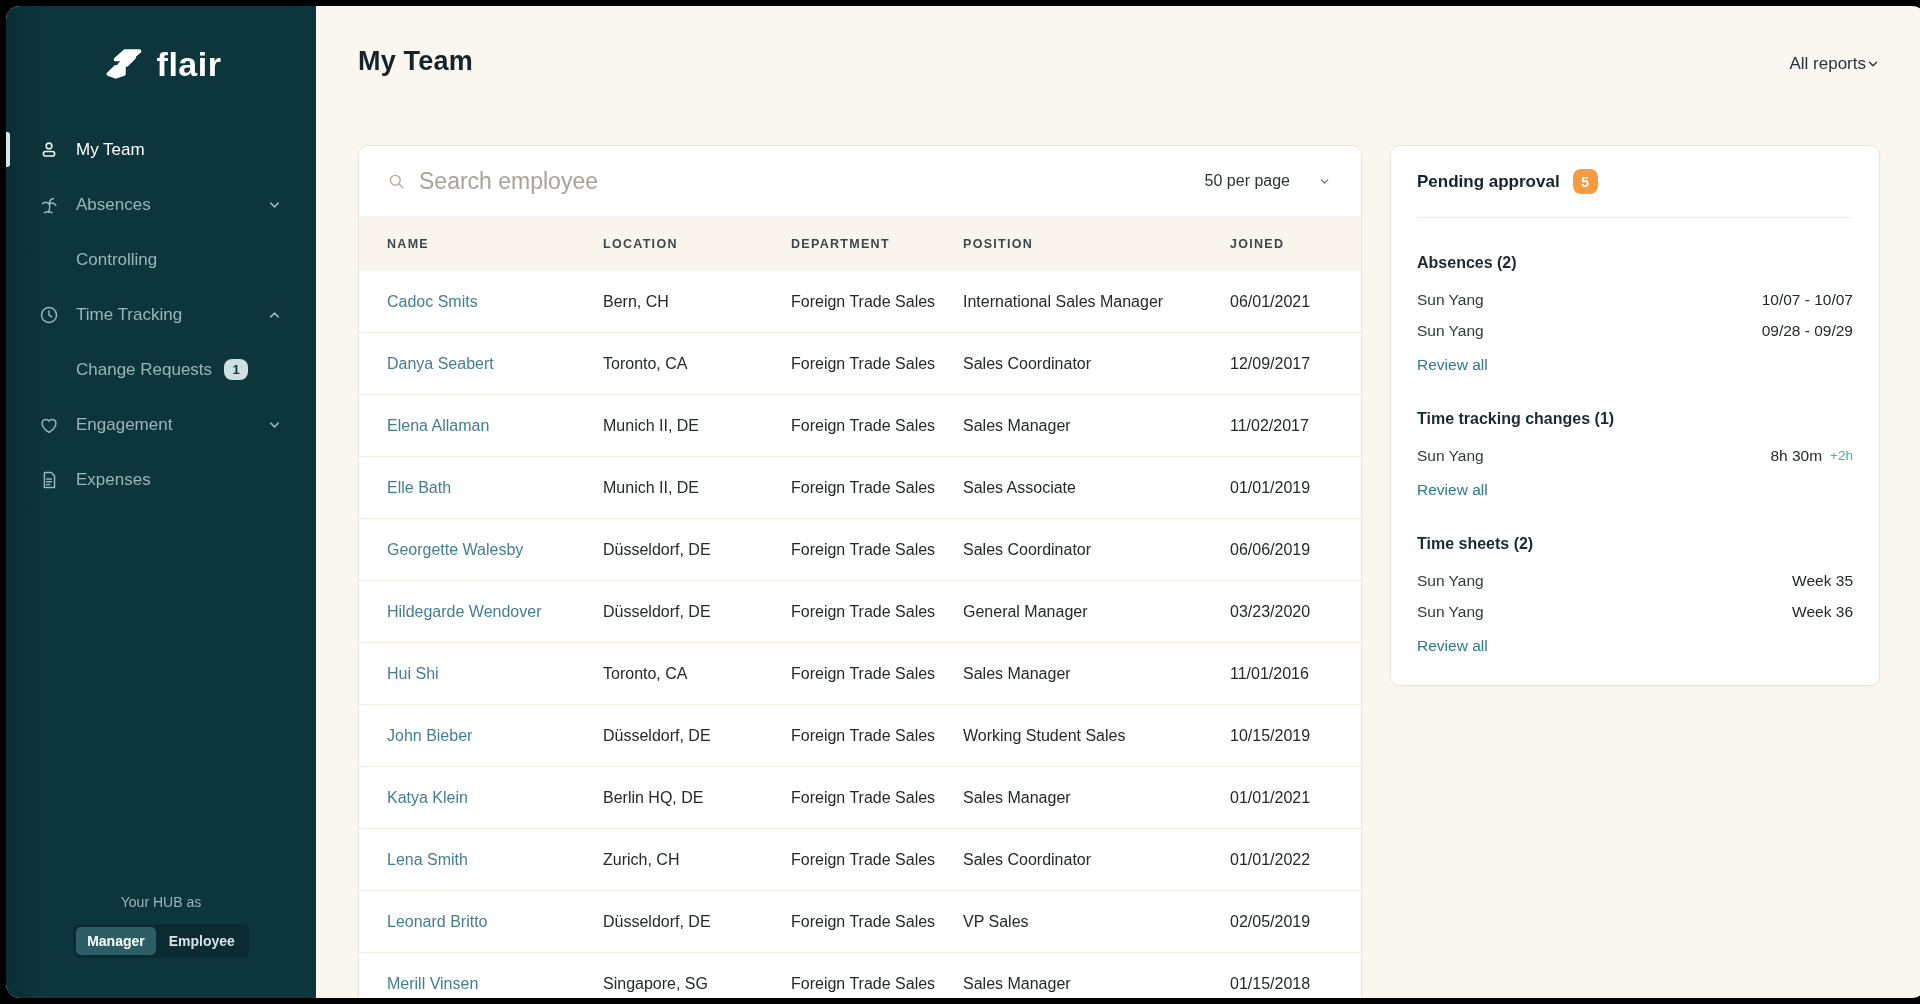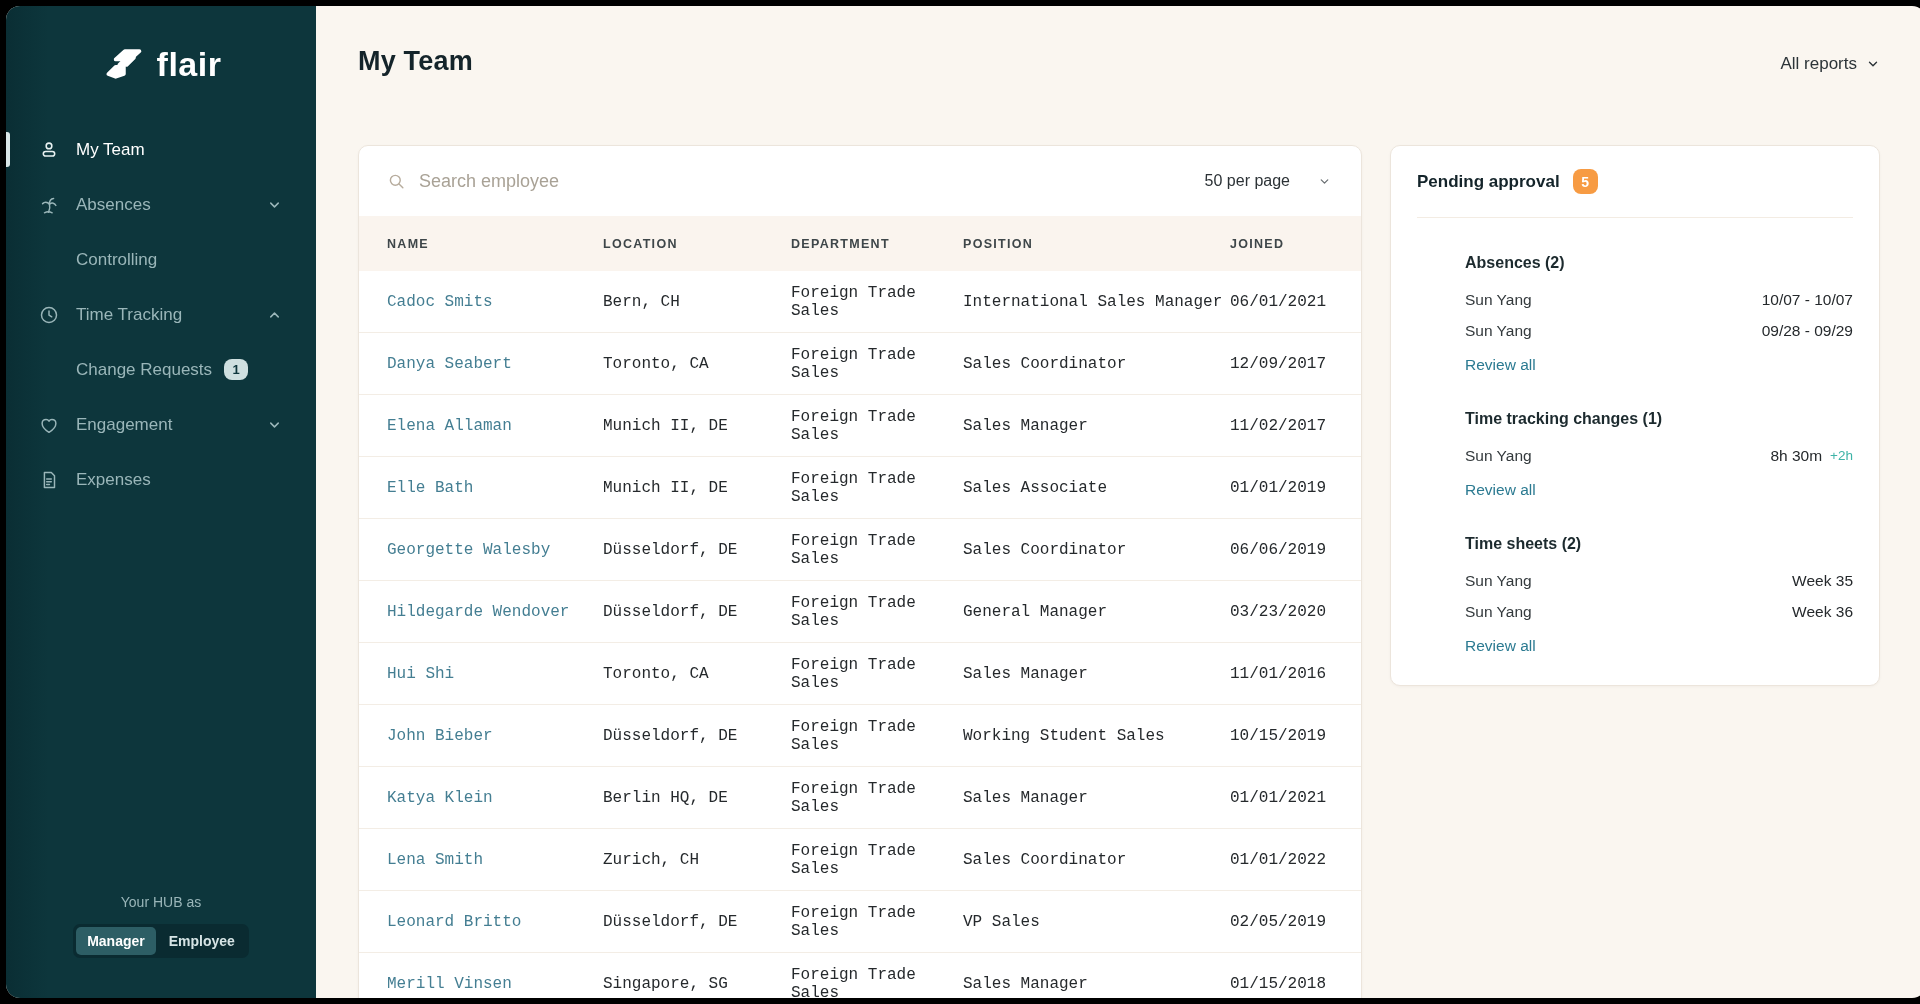--- a/index.html
+++ b/index.html
@@ -40,47 +40,47 @@
   }
   .hub-toggle button {
     border:none; background:transparent; color:#d6e4e5; font-family:inherit;
     font-size:14px; font-weight:700; padding:6px 11px; border-radius:5px; cursor:pointer;
   }
   .hub-toggle button.on { background:#2d5e65; color:#fff; }
   
   .main { flex:1; padding:0 46px 0 42px; position:relative; }
   .main-header { display:flex; align-items:flex-start; justify-content:space-between; margin-top:40px; }
   .page-title { font-size:27px; font-weight:700; color:#14242a; letter-spacing:0.2px; }
-  .reports-dd { display:flex; align-items:center; gap:9px; font-size:17px; font-weight:500; color:#2c3438; margin-top:8px; cursor:pointer; }
+  .reports-dd { display:flex; align-items:center; font-size:17px; font-weight:500; color:#2c3438; margin-top:8px; cursor:pointer; }
   .content { display:flex; gap:28px; margin-top:68px; align-items:flex-start; }
   .card { background:#fff; border:1px solid #ece5dc; border-radius:10px; box-shadow:0 1px 3px rgba(40,30,10,0.04); }
   
   .table-card { width:1004px; overflow:hidden; }
   .search-row { height:70px; display:flex; align-items:center; padding:0 30px 0 28px; }
   .search-box { display:flex; align-items:center; gap:13px; flex:1; }
   .search-box input {
-    border:none; outline:none; font-family:inherit; font-size:18px; color:#2c3236; width:420px; background:transparent;
+    border:none; outline:none; font-family:inherit; font-size:23px; color:#2c3236; width:420px; background:transparent;
   }
   .search-box input::placeholder { color:#a9a296; }
   .per-page { display:flex; align-items:center; gap:28px; font-size:16px; color:#2c3236; cursor:pointer; }
   .tgrid { display:grid; grid-template-columns:216px 188px 172px 267px 1fr; padding:0 30px 0 28px; align-items:center; }
   .thead { height:55px; background:#faf4ee; }
   .thead .th { font-size:12.5px; font-weight:700; letter-spacing:1.3px; color:#3e4649; }
-  .trow { height:62px; border-bottom:1px solid #f3ede5; font-size:16px; color:#25292c; background:#fff;font-family:Liberation Mono, monospace; }
+  .trow { height:62px; border-bottom:1px solid #f3ede5; font-size:16px; color:#25292c; background:#fff; }
   .trow:last-child { border-bottom:none; }
   .trow a { color:#447e92; text-decoration:none; cursor:pointer; }
   
   .approval-card { flex:1; padding:0 26px 30px 26px; }
   .appr-header { height:72px; display:flex; align-items:center; gap:13px; border-bottom:1px solid #f3ece3; }
   .appr-title { font-size:17px; font-weight:700; color:#14242a; }
   .appr-badge {
     background:#f79b43; color:#fff; font-size:14px; font-weight:700; width:25px; height:25px;
     border-radius:8px; display:flex; align-items:center; justify-content:center;
   }
-  .appr-section { margin-top:36px;margin-left:48px; }
+  .appr-section { margin-top:36px; }
   .appr-section-title { font-size:16px; font-weight:700; color:#1c2a2e; margin-bottom:12px; }
   .appr-item { display:flex; justify-content:space-between; align-items:center; height:31px; font-size:15.5px; }
   .appr-name { color:#33393c; }
   .appr-value { color:#25292c; display:flex; align-items:center; gap:8px;justify-content:flex-end; }
   .appr-extra { color:#3eb3a7; font-size:13.5px; }
   .review-all { display:inline-block; margin-top:10px; font-size:15.5px; color:#2b7a91; text-decoration:none; cursor:pointer; }
 </style>
 </head>
 <body>
 

